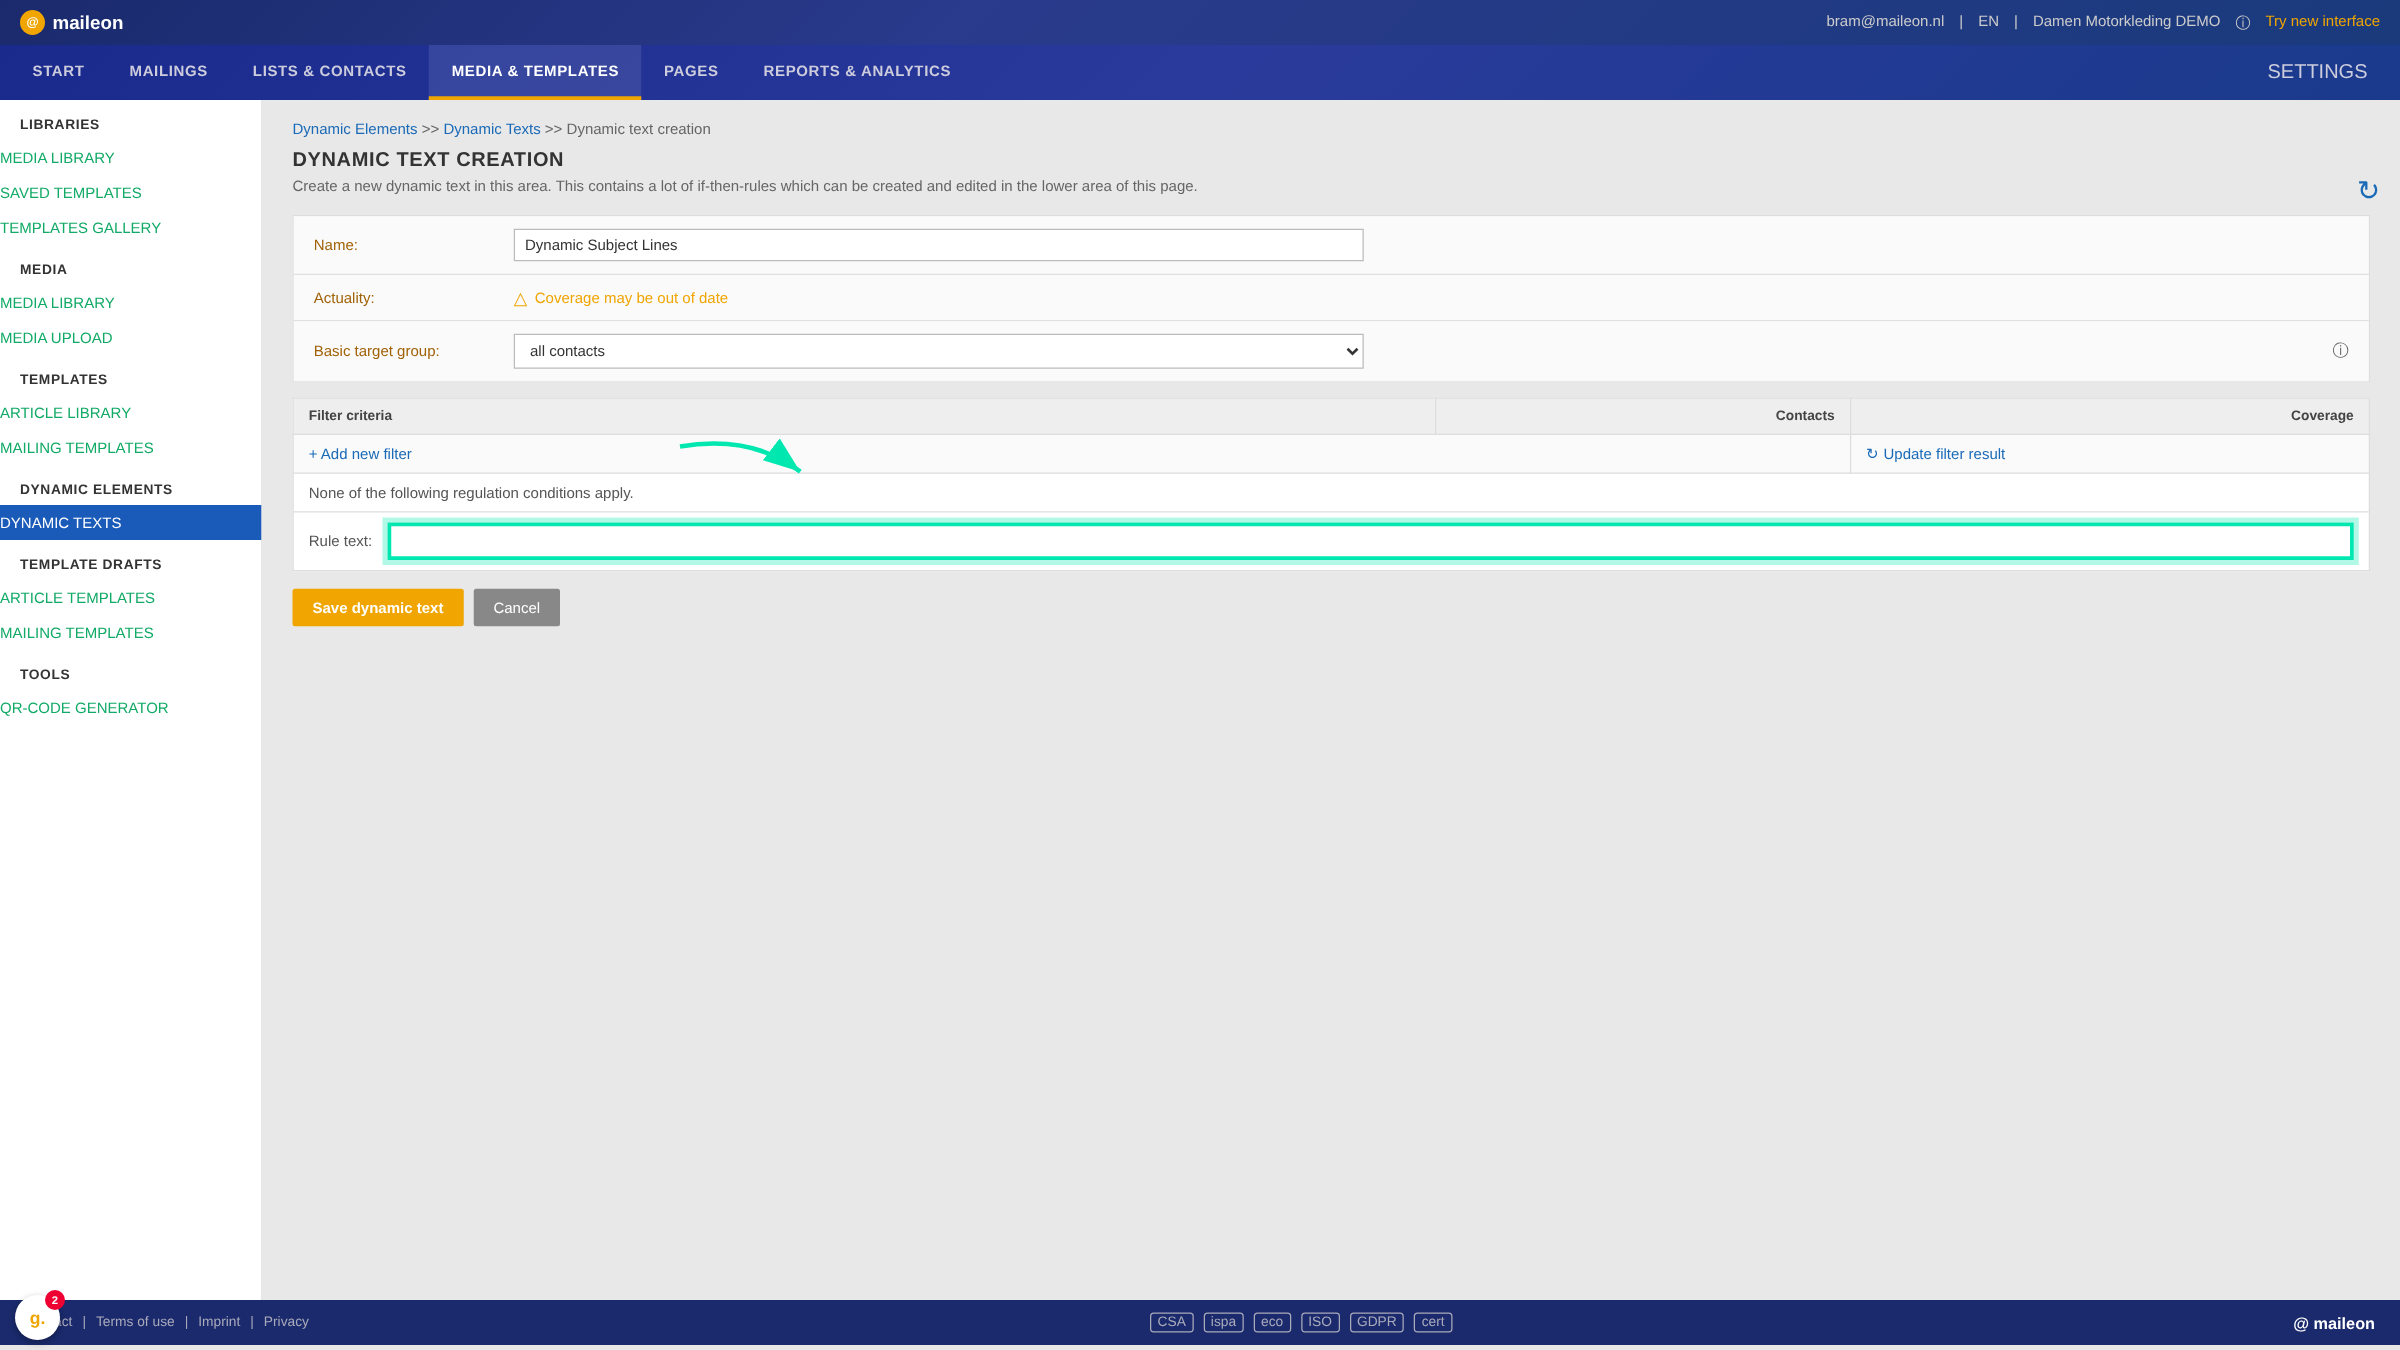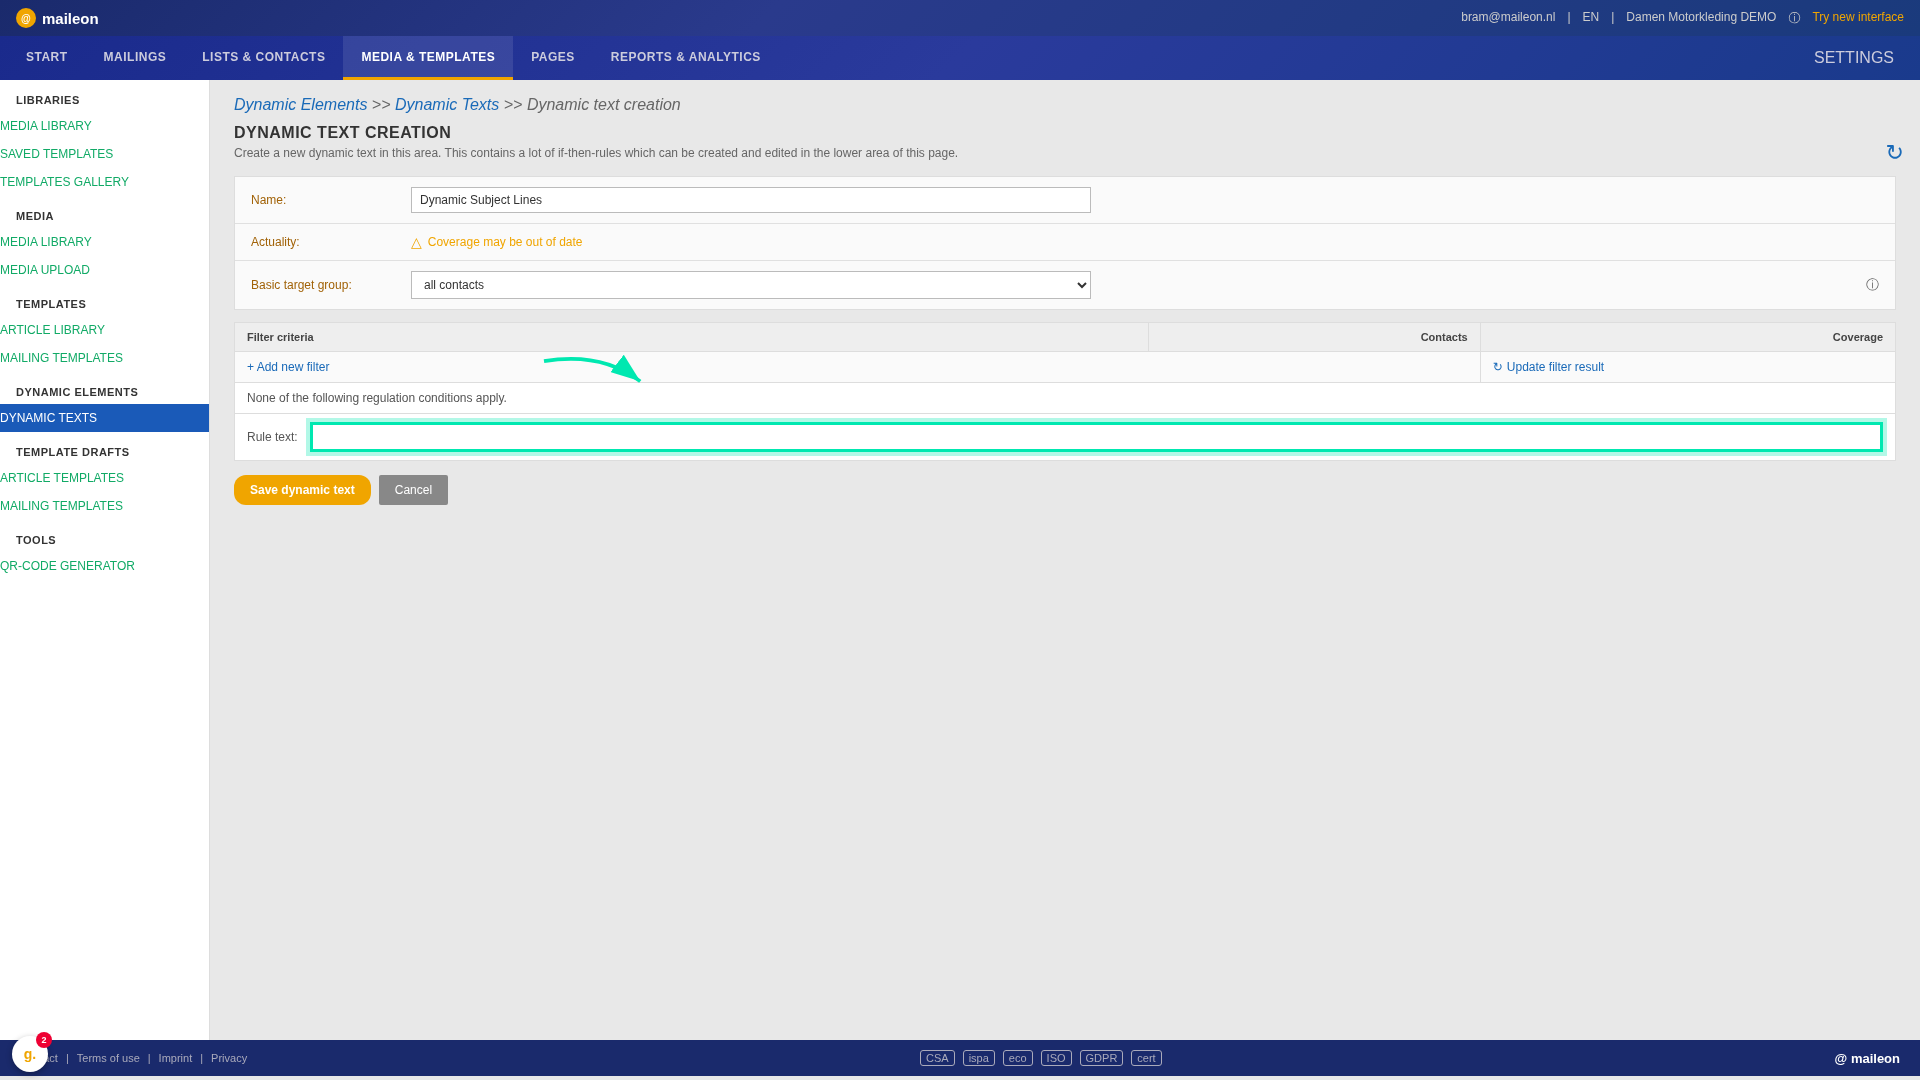--- a/index.html
+++ b/index.html
@@ -72,21 +72,21 @@
     .sidebar-item.active { background: #1a5ab8; color: white; }
 
     
     .main-content {
       flex: 1;
       padding: 16px 24px;
       background: #e8e8e8;
     }
 
     
-    .breadcrumb { font-size: 16px; color: #666; margin-bottom: 10px; font-style: italic; }
+    .breadcrumb { font-size: 12px; color: #666; margin-bottom: 10px; }
     .breadcrumb a { color: #1a6ab8; text-decoration: none; }
     .breadcrumb span { color: #666; }
 
     
     .page-title { font-size: 16px; font-weight: bold; color: #333; margin-bottom: 4px; letter-spacing: 0.5px; }
     .page-subtitle { font-size: 12px; color: #666; margin-bottom: 16px; }
 
     
     .form-area {
       background: #f5f5f5;
@@ -163,21 +163,21 @@
 
     
     .btn-save {
       background: #f0a500;
       color: white;
       border: none;
       padding: 8px 16px;
       font-size: 12px;
       font-weight: bold;
       cursor: pointer;
-      border-radius: 12px;
+      border-radius: 2px;
     }
     .btn-cancel {
       background: #888;
       color: white;
       border: none;
       padding: 8px 16px;
       font-size: 12px;
       cursor: pointer;
       border-radius: 2px;
       margin-left: 8px;

